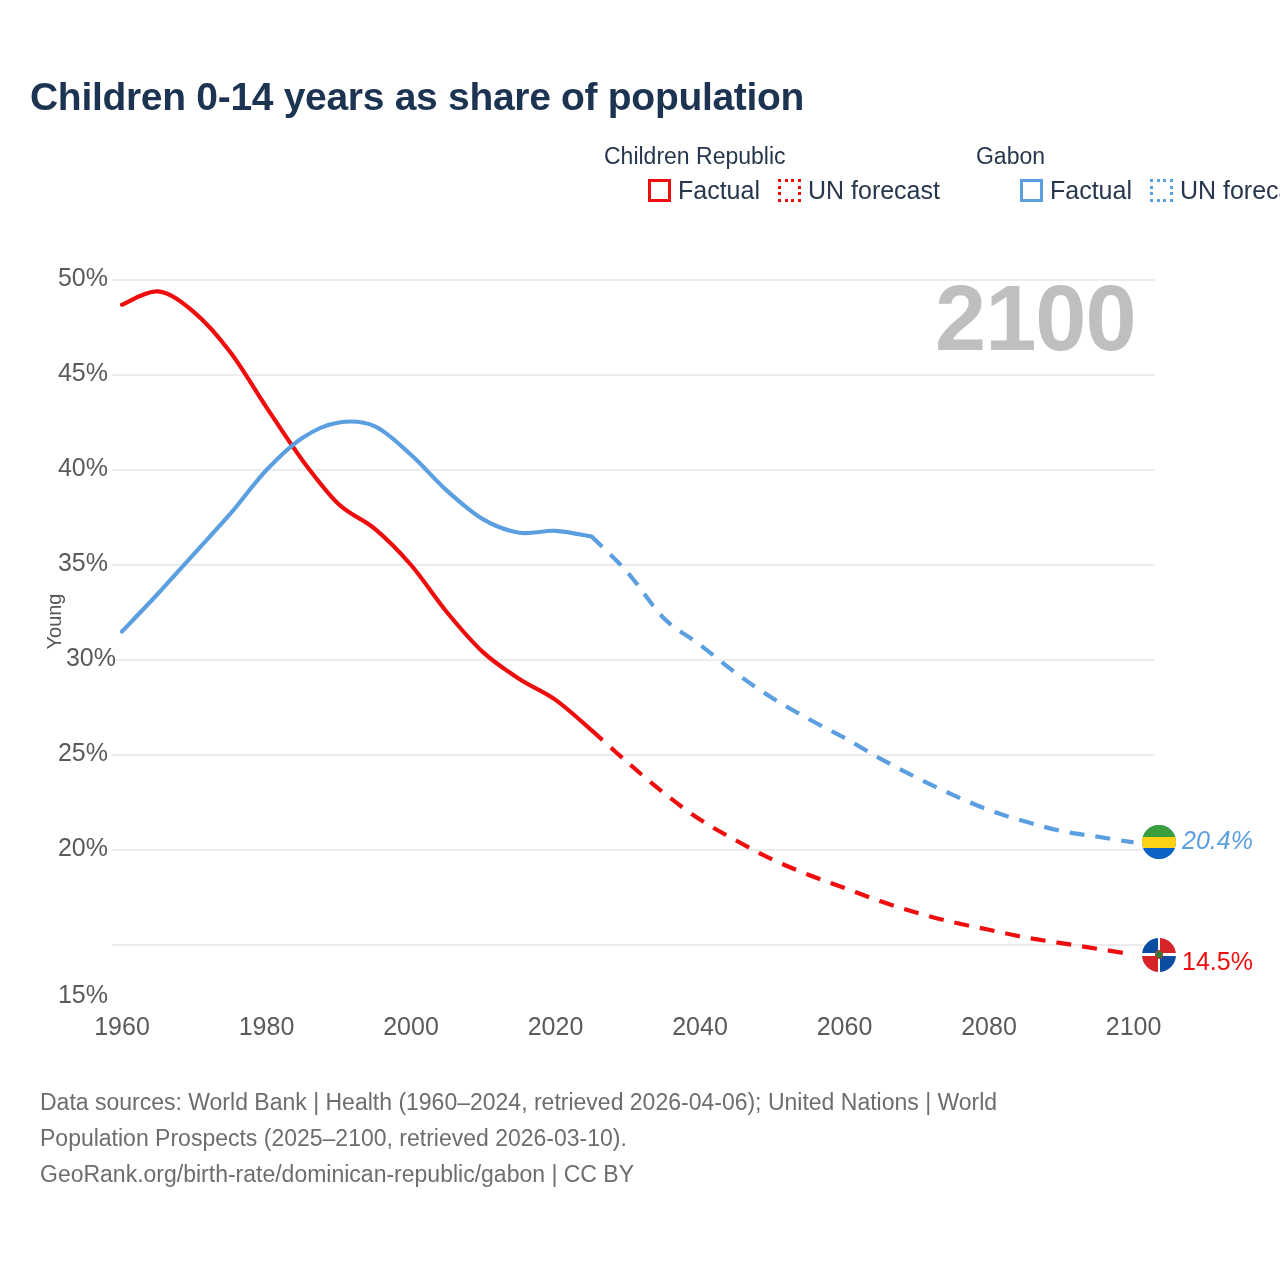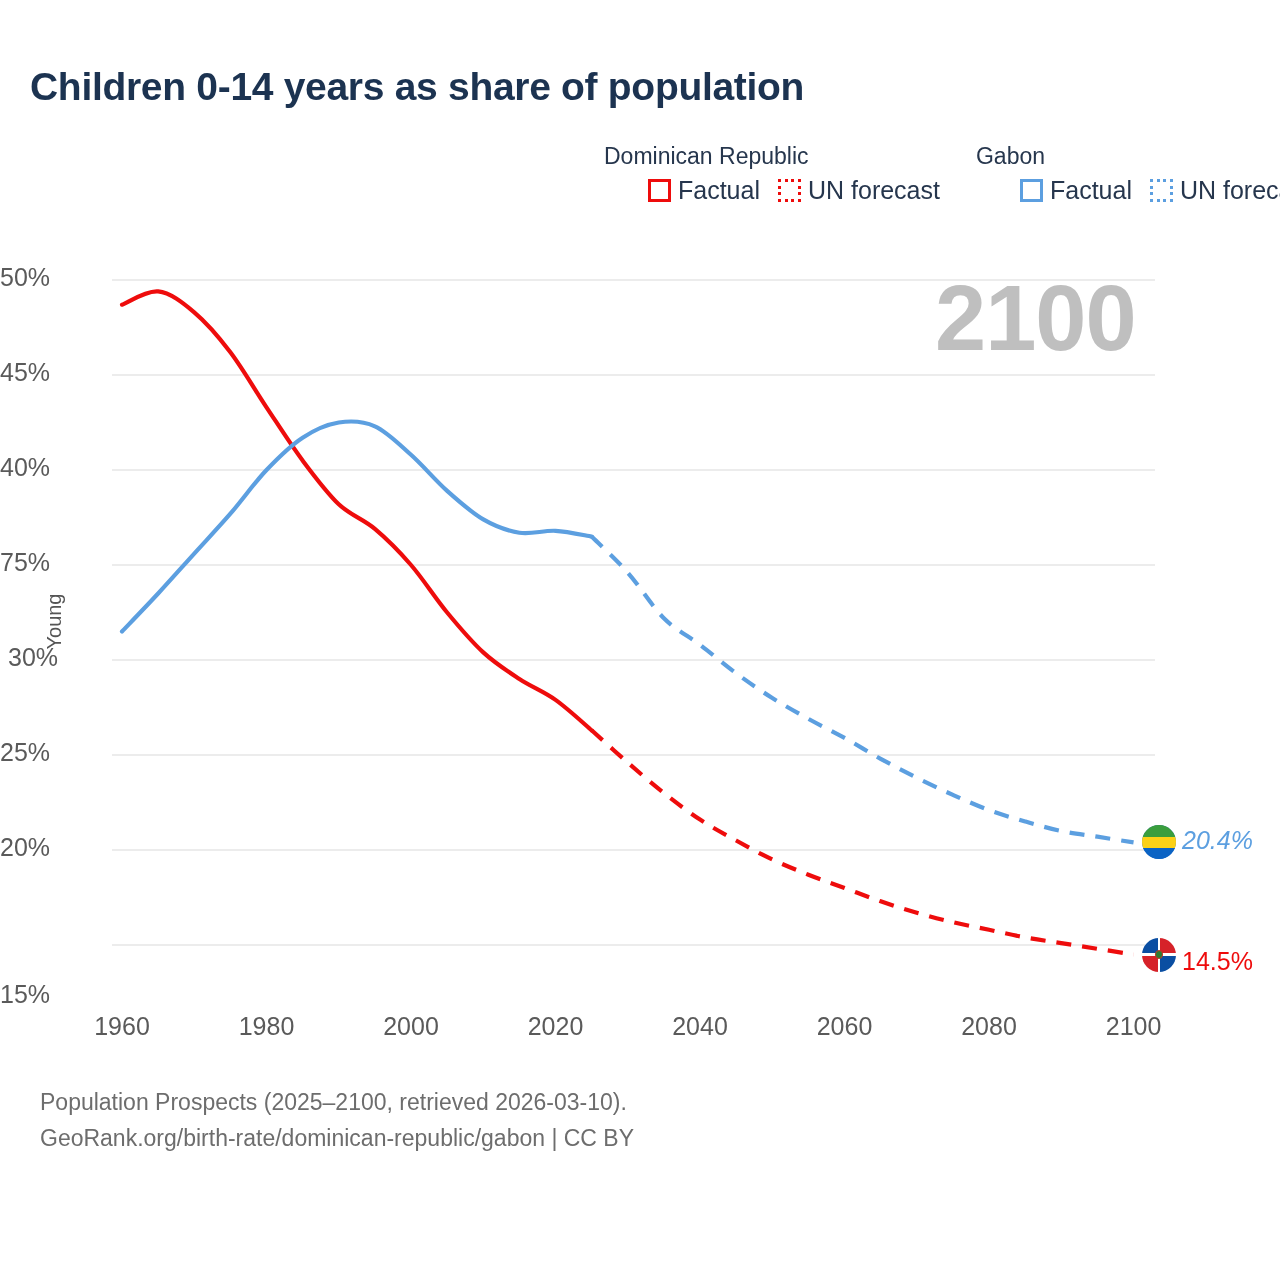--- a/index.html
+++ b/index.html
@@ -20,21 +20,21 @@
     position: relative;
     width: 1280px;
     height: 1280px;
     background: #ffffff;
   }
 
   
   .chart-title {
     position: absolute;
     left: 30px;
-    top: 65px;
+    top: 75px;
     font-size: 39px;
     font-weight: bold;
     color: #1c3351;
     letter-spacing: -0.3px;
     white-space: nowrap;
   }
 
   
   .legend {
     position: absolute;
@@ -120,21 +120,21 @@
     font-size: 20px;
     color: #555555;
   }
 
   .tick-label {
     position: absolute;
     font-size: 25px;
     color: #5a5a5a;
     white-space: nowrap;
   }
-  .tick-y { text-align: left; }
+  .tick-y { text-align: right; }
   .tick-x { text-align: center; }
 
   .endpoint-label {
     position: absolute;
     font-size: 25px;
     white-space: nowrap;
   }
   .endpoint-label.blue { color: #5c9fe0; font-style: italic; }
   .endpoint-label.red  { color: #ee0c0c; }
 
@@ -175,21 +175,21 @@
 </head>
 <body>
 
 <div id="page">
 
   <div class="chart-title">Children 0-14 years as share of population</div>
 
   <div class="legend">
 
     <div class="legend-group">
-      <div class="legend-group-title">Dominican Republic</div>
+      <div class="legend-group-title">Children Republic</div>
       <div class="legend-items">
         <div class="legend-item">
           <span class="legend-swatch solid-red"></span>
           <span class="legend-label">Factual</span>
         </div>
         <div class="legend-item">
           <span class="legend-swatch dotted-red"></span>
           <span class="legend-label">UN forecast</span>
         </div>
       </div>
@@ -234,21 +234,21 @@
           <path d="M 591.65 536.50 C 597.67 542.52, 615.73 558.98, 627.77 572.60 C 639.82 586.22, 651.86 606.17, 663.90 618.20 C 675.94 630.23, 687.99 635.62, 700.03 644.80 C 712.07 653.98, 724.11 664.43, 736.15 673.30 C 748.20 682.17, 760.24 690.40, 772.28 698.00 C 784.32 705.60, 796.37 712.25, 808.41 718.90 C 820.45 725.55, 832.49 731.25, 844.54 737.90 C 856.58 744.55, 868.62 752.15, 880.66 758.80 C 892.70 765.45, 904.75 771.78, 916.79 777.80 C 928.83 783.82, 940.87 789.52, 952.92 794.90 C 964.96 800.28, 977.00 805.67, 989.04 810.10 C 1001.08 814.53, 1013.13 818.02, 1025.17 821.50 C 1037.21 824.98, 1049.25 828.47, 1061.30 831.00 C 1073.34 833.53, 1085.38 834.80, 1097.42 836.70 C 1109.46 838.60, 1127.53 841.45, 1133.55 842.40" fill="none" stroke="#5c9fe0" stroke-width="4.2" stroke-linecap="butt" stroke-dasharray="15 11"></path>
         </g>
     </svg>
   </div>
 
   <div id="tick-layer">
       <div class="tick-label tick-y" style="left: 0px; width: 108px; top: 980px;">15%</div>
       <div class="tick-label tick-y" style="left: 0px; width: 108px; top: 833px;">20%</div>
       <div class="tick-label tick-y" style="left: 0px; width: 108px; top: 738px;">25%</div>
       <div class="tick-label tick-y" style="left: 8px; width: 108px; top: 643px;">30%</div>
-      <div class="tick-label tick-y" style="left: 0px; width: 108px; top: 548px;">75%</div>
+      <div class="tick-label tick-y" style="left: 0px; width: 108px; top: 548px;">35%</div>
       <div class="tick-label tick-y" style="left: 0px; width: 108px; top: 453px;">40%</div>
       <div class="tick-label tick-y" style="left: 0px; width: 108px; top: 358px;">45%</div>
       <div class="tick-label tick-y" style="left: 0px; width: 108px; top: 263px;">50%</div>
       <div class="tick-label tick-x" style="left: 62px; width: 120px; top: 1012px;">1960</div>
       <div class="tick-label tick-x" style="left: 206.507px; width: 120px; top: 1012px;">1980</div>
       <div class="tick-label tick-x" style="left: 351.014px; width: 120px; top: 1012px;">2000</div>
       <div class="tick-label tick-x" style="left: 495.521px; width: 120px; top: 1012px;">2020</div>
       <div class="tick-label tick-x" style="left: 640.028px; width: 120px; top: 1012px;">2040</div>
       <div class="tick-label tick-x" style="left: 784.535px; width: 120px; top: 1012px;">2060</div>
       <div class="tick-label tick-x" style="left: 929.042px; width: 120px; top: 1012px;">2080</div>
@@ -267,17 +267,18 @@
         <span class="q q3"></span>
         <span class="q q4"></span>
         <span class="cross-v"></span>
         <span class="cross-h"></span>
         <span class="emblem"></span>
       </div>
       <div class="endpoint-label red" style="left: 1182px; top: 938.5px; margin-top: 8px;">14.5%</div>
     </div>
 
   <div class="footer">
+    <span class="footer-line">Data sources: World Bank | Health (1960–2024, retrieved 2026-04-06); United Nations | World</span>
     <span class="footer-line">Population Prospects (2025–2100, retrieved 2026-03-10).</span>
     <span class="footer-line">GeoRank.org/birth-rate/dominican-republic/gabon | CC BY</span>
   </div>
 
 </div>
 
 </body></html>

